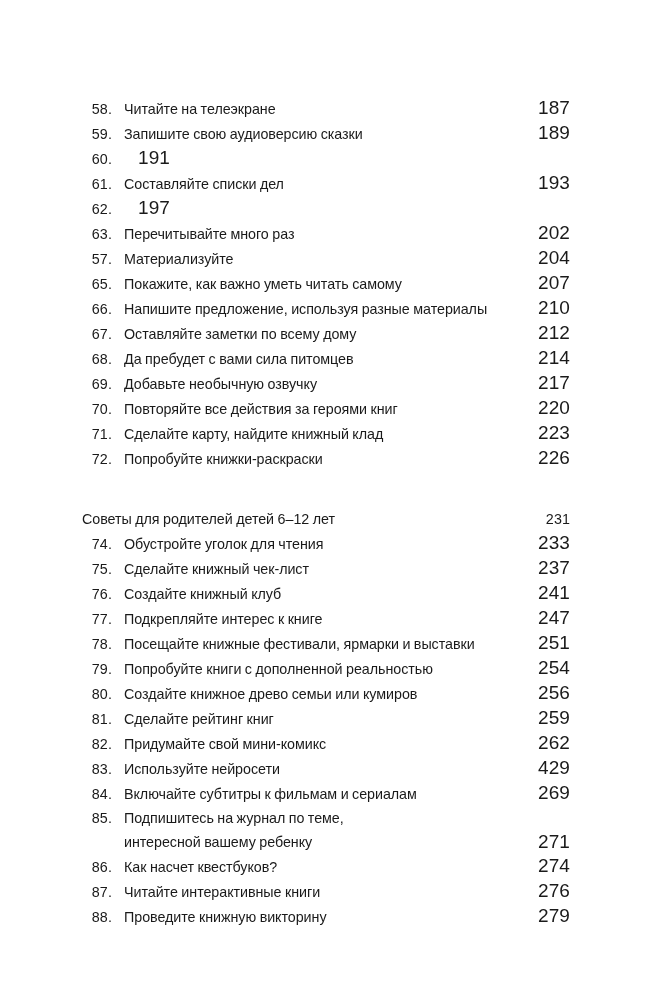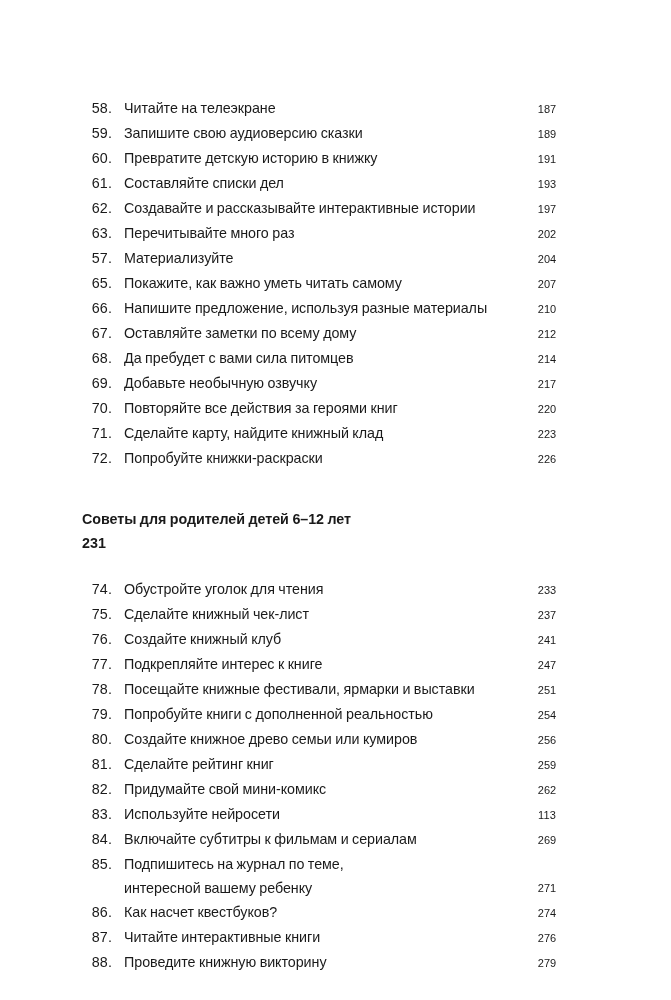--- a/index.html
+++ b/index.html
@@ -45,43 +45,42 @@
     flex: 1 1 auto;
     padding-right: 10px;
     letter-spacing: -0.05px;
     word-spacing: -0.4px;
   }
   .toc-row .title .line2 {
     display: block;
   }
   .toc-row .page-no {
     flex: 0 0 46px;
-    text-align: center;
-    font-size: 11px;
+    text-align: right;
+    font-size: 19px;
     letter-spacing: 0.1px;
     white-space: nowrap;
   }
   
   .toc-row.multiline {
     align-items: flex-end;
   }
   .toc-row.multiline .num {
     align-self: flex-start;
   }
 
   .section-head {
     display: flex;
     align-items: baseline;
-    font-weight: bold;
+    font-weight: normal;
     font-size: 14.3px;
     line-height: 24px;
     margin-top: 36px;
     margin-bottom: 0px;
     letter-spacing: -0.05px;
-    flex-direction: column;
   }
   .section-head .sec-title {
     flex: 1 1 auto;
     padding-right: 10px;
     word-spacing: -0.4px;
   }
   .section-head .page-no {
     flex: 0 0 46px;
     text-align: right;
     letter-spacing: 0.1px;
@@ -98,31 +97,29 @@
         <span class="title">Читайте на телеэкране</span>
         <span class="page-no">187</span>
       </div>
       <div class="toc-row">
         <span class="num">59.</span>
         <span class="title">Запишите свою аудиоверсию сказки</span>
         <span class="page-no">189</span>
       </div>
       <div class="toc-row">
         <span class="num">60.</span>
-        <span class="title">Превратите детскую историю в книжку</span>
         <span class="page-no">191</span>
       </div>
       <div class="toc-row">
         <span class="num">61.</span>
         <span class="title">Составляйте списки дел</span>
         <span class="page-no">193</span>
       </div>
       <div class="toc-row">
         <span class="num">62.</span>
-        <span class="title">Создавайте и рассказывайте интерактивные истории</span>
         <span class="page-no">197</span>
       </div>
       <div class="toc-row">
         <span class="num">63.</span>
         <span class="title">Перечитывайте много раз</span>
         <span class="page-no">202</span>
       </div>
       <div class="toc-row">
         <span class="num">57.</span>
         <span class="title">Материализуйте</span>
@@ -213,21 +210,21 @@
         <span class="page-no">259</span>
       </div>
       <div class="toc-row">
         <span class="num">82.</span>
         <span class="title">Придумайте свой мини-комикс</span>
         <span class="page-no">262</span>
       </div>
       <div class="toc-row">
         <span class="num">83.</span>
         <span class="title">Используйте нейросети</span>
-        <span class="page-no">113</span>
+        <span class="page-no">429</span>
       </div>
       <div class="toc-row">
         <span class="num">84.</span>
         <span class="title">Включайте субтитры к фильмам и сериалам</span>
         <span class="page-no">269</span>
       </div>
       <div class="toc-row multiline">
         <span class="num">85.</span>
         <span class="title"><span class="line1">Подпишитесь на журнал по теме,</span><span class="line2">интересной вашему ребенку</span></span>
         <span class="page-no">271</span>

